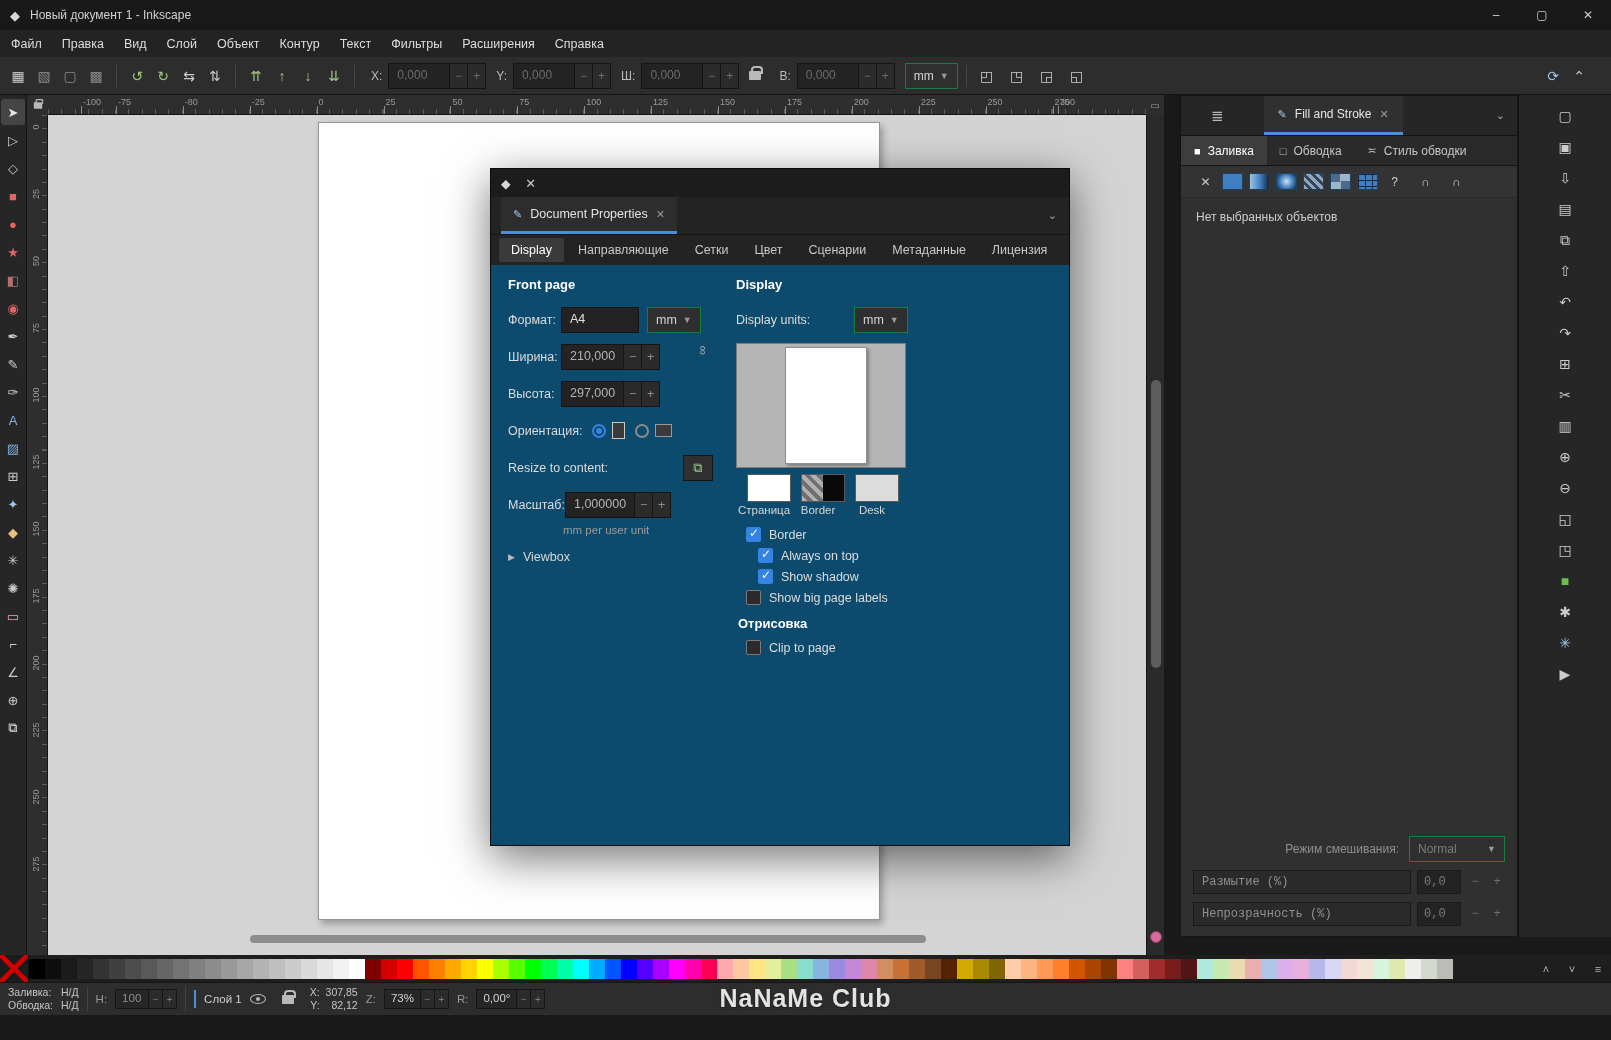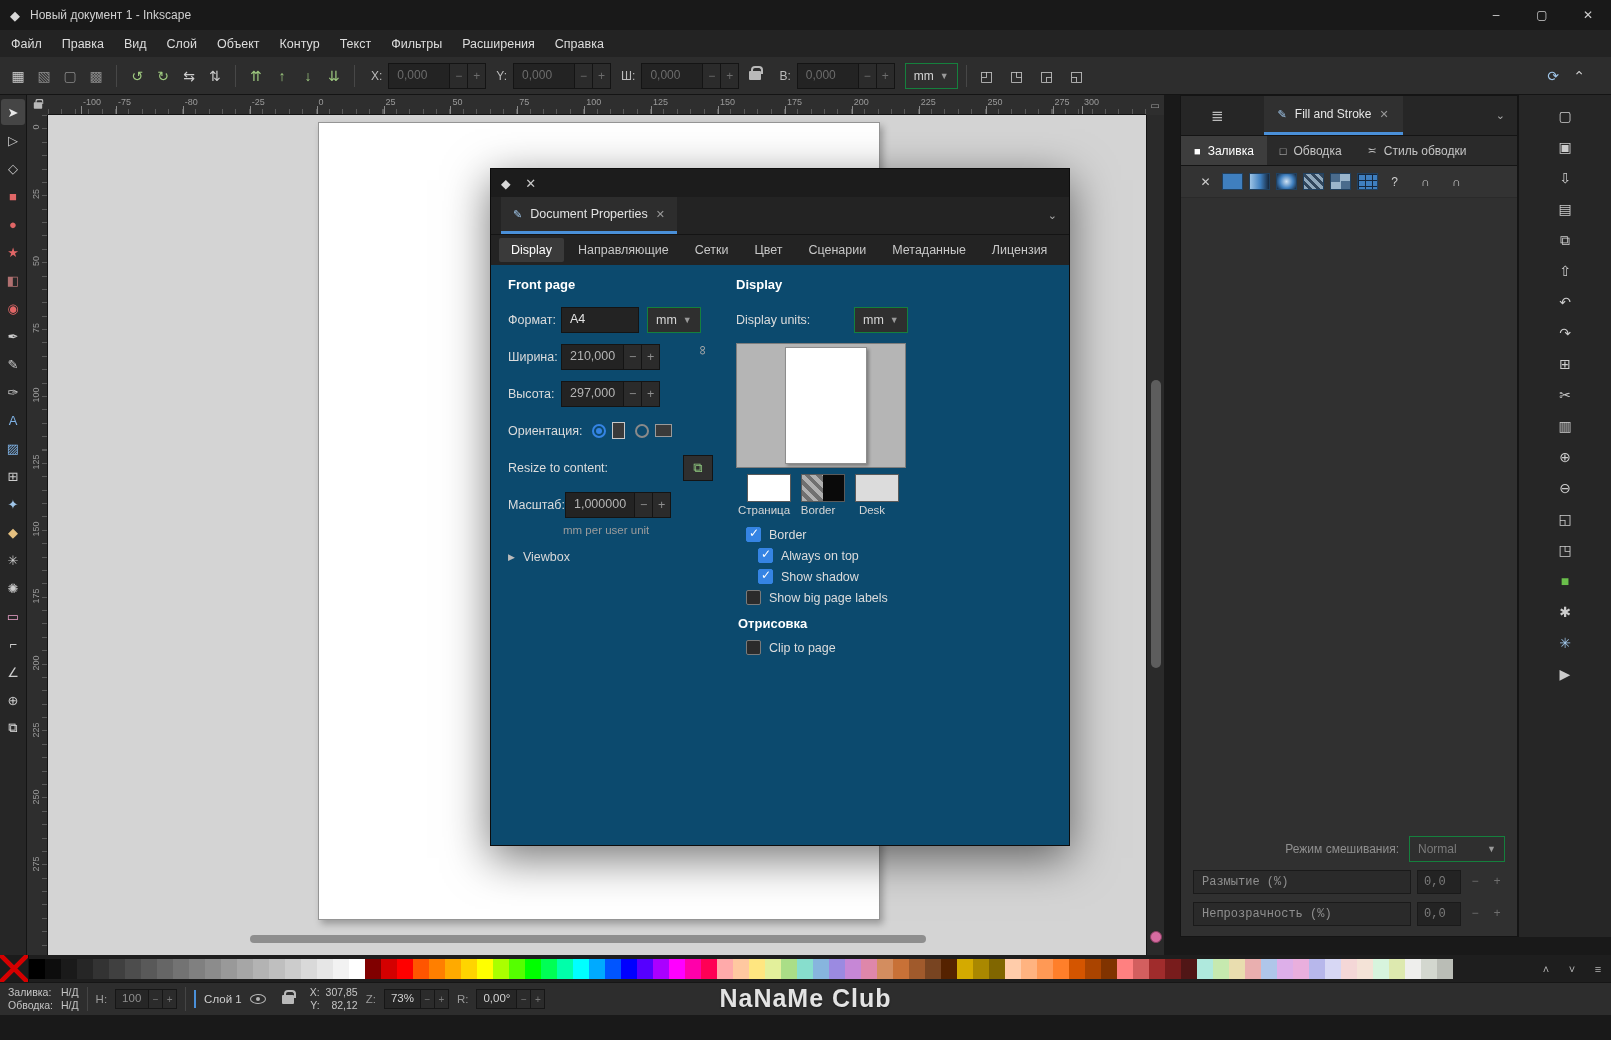--- a/index.html
+++ b/index.html
@@ -322,21 +322,21 @@
       <div class="htick" style="left: 404.4px;">50</div>
       <div class="htick" style="left: 471.3px;">75</div>
       <div class="htick" style="left: 538.2px;">100</div>
       <div class="htick" style="left: 605.1px;">125</div>
       <div class="htick" style="left: 672px;">150</div>
       <div class="htick" style="left: 738.9px;">175</div>
       <div class="htick" style="left: 805.8px;">200</div>
       <div class="htick" style="left: 872.7px;">225</div>
       <div class="htick" style="left: 939.6px;">250</div>
       <div class="htick" style="left: 1006.5px;">275</div>
-      <div class="htick" style="left: 1036px; text-align: center;">300</div>
+      <div class="htick" style="left: 1012px; text-align: center;">300</div>
     </div>
   <div id="ruler-pagebox">▭</div>
   <div id="vruler">
       <div class="vtick" style="top: 7px;">0</div>
       <div class="vtick" style="top: 74px;">25</div>
       <div class="vtick" style="top: 141px;">50</div>
       <div class="vtick" style="top: 208px;">75</div>
       <div class="vtick" style="top: 275px;">100</div>
       <div class="vtick" style="top: 342px;">125</div>
       <div class="vtick" style="top: 409px;">150</div>
@@ -560,20 +560,21 @@
         <div class="pt pt-lin"></div>
         <div class="pt pt-rad"></div>
         <div class="pt pt-pat"></div>
         <div class="pt pt-sw"></div>
         <div class="pt pt-mesh"></div>
         <div class="pt">?</div>
         <div class="pt pt-rule">∩</div>
         <div class="pt pt-rule2">∩</div>
       </div>
 
+    <div class="dock-msg">Нет выбранных объектов</div>
     <div class="dock-fill"></div>
 
     <div class="dock-bottom">
       <div class="blendrow">
         <span class="blbl">Режим смешивания:</span>
         <div class="dd dim" style="width:96px;justify-content:space-between">
           <span>Normal</span>
           <span class="arrow">▼</span>
         </div>
       </div>

